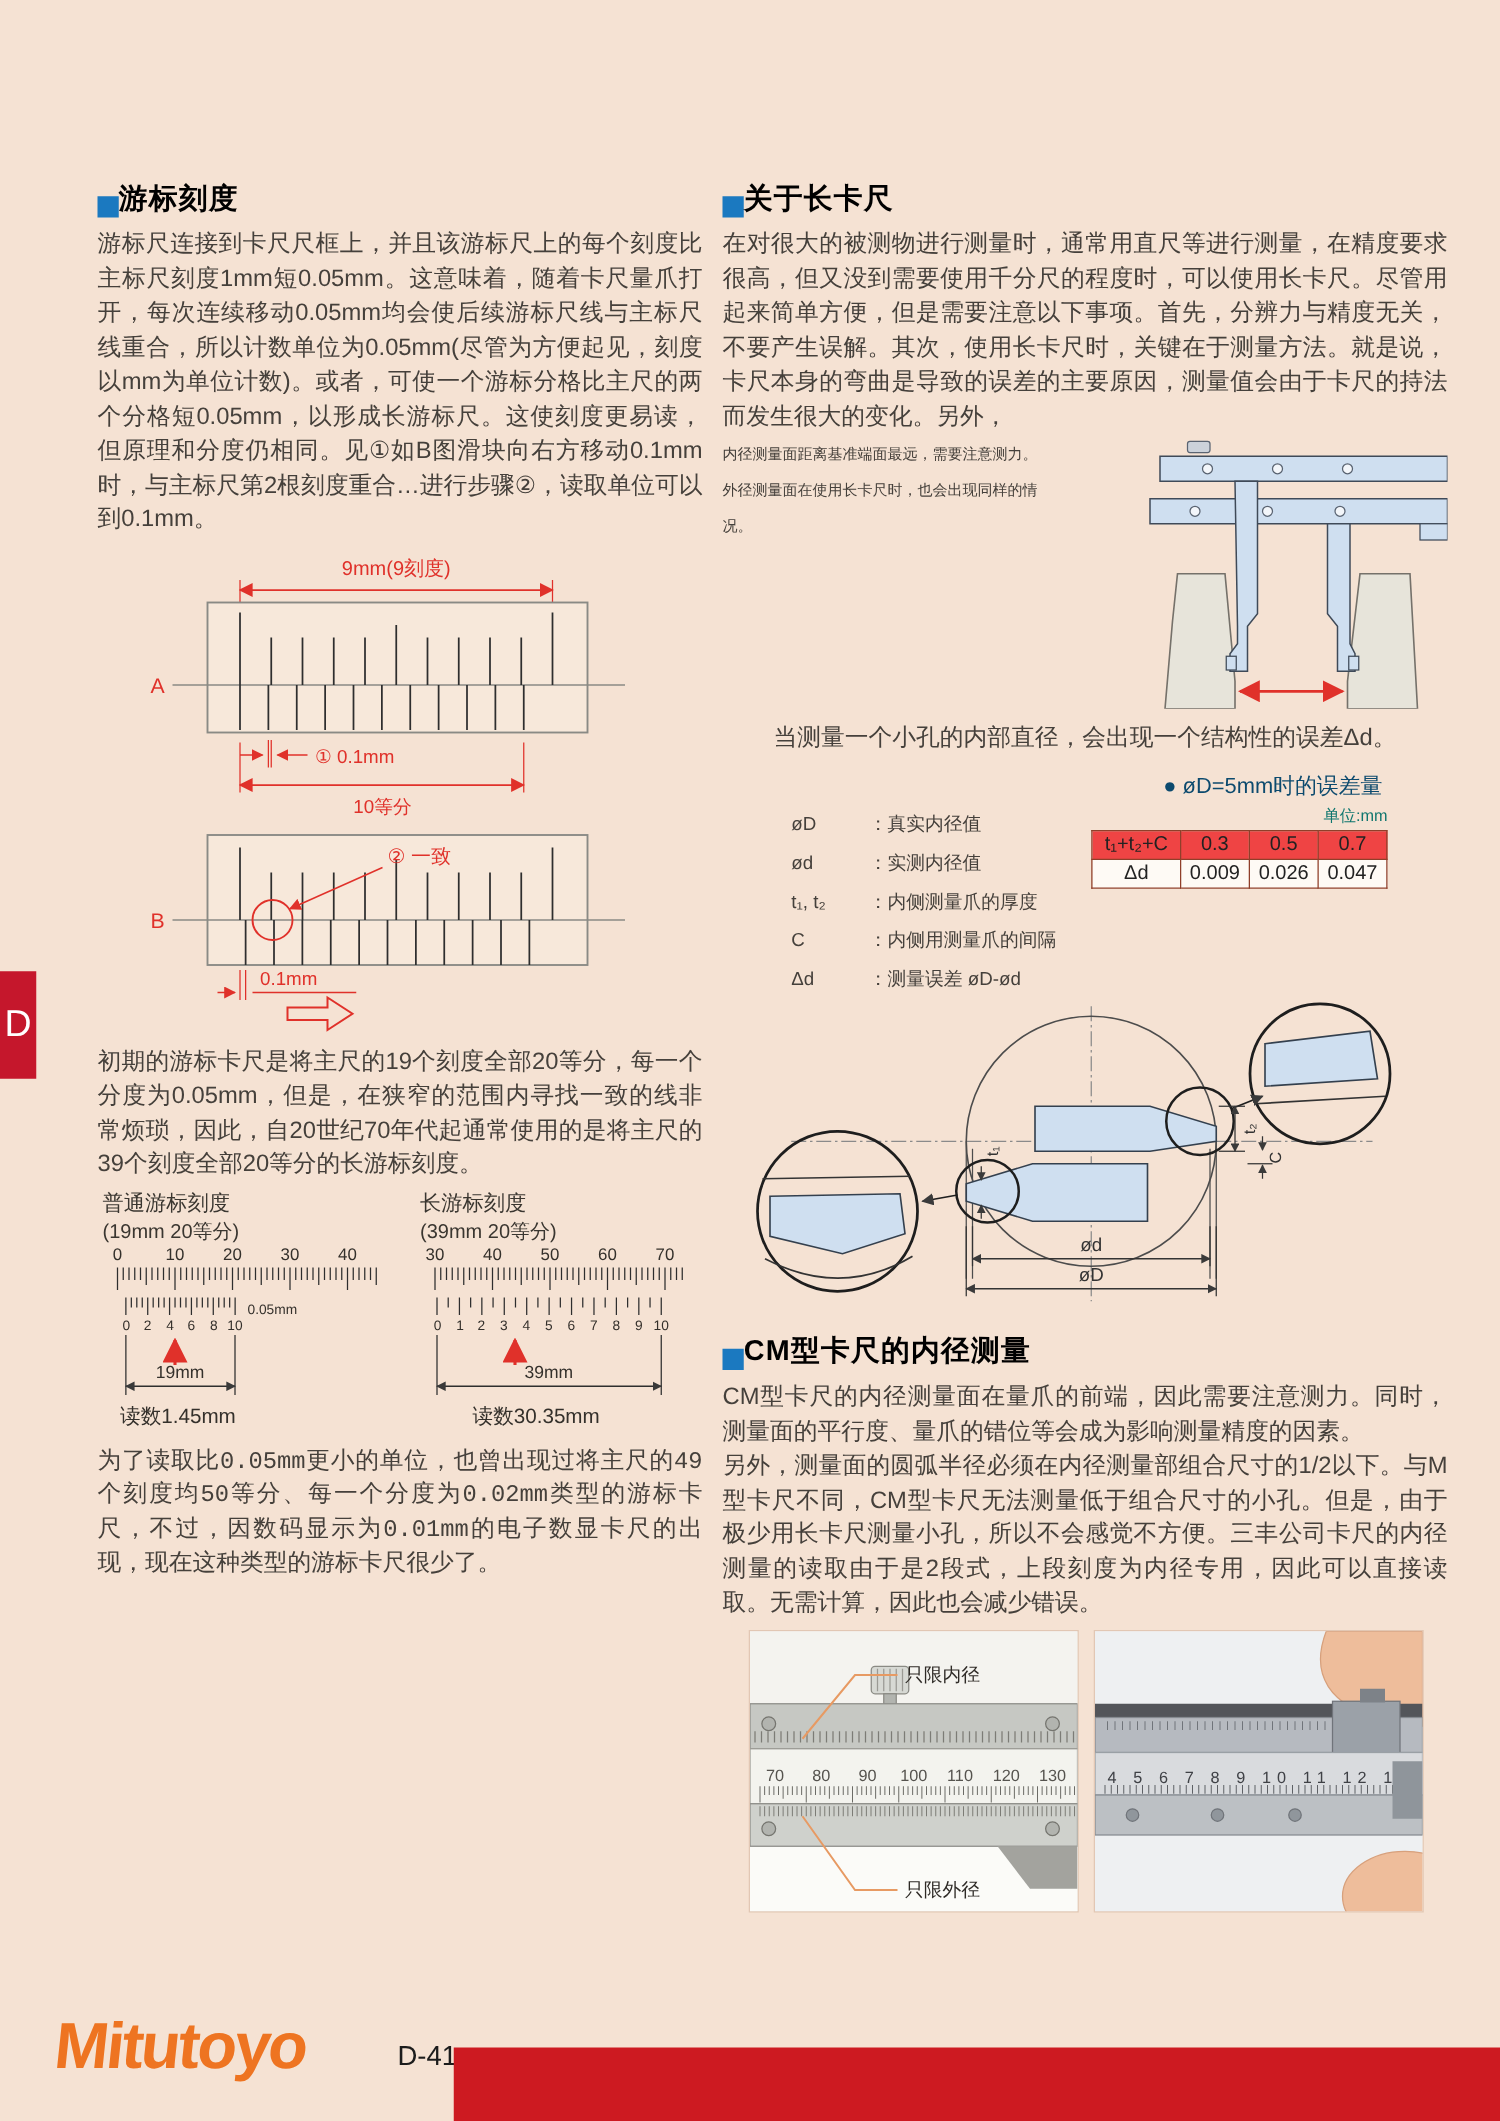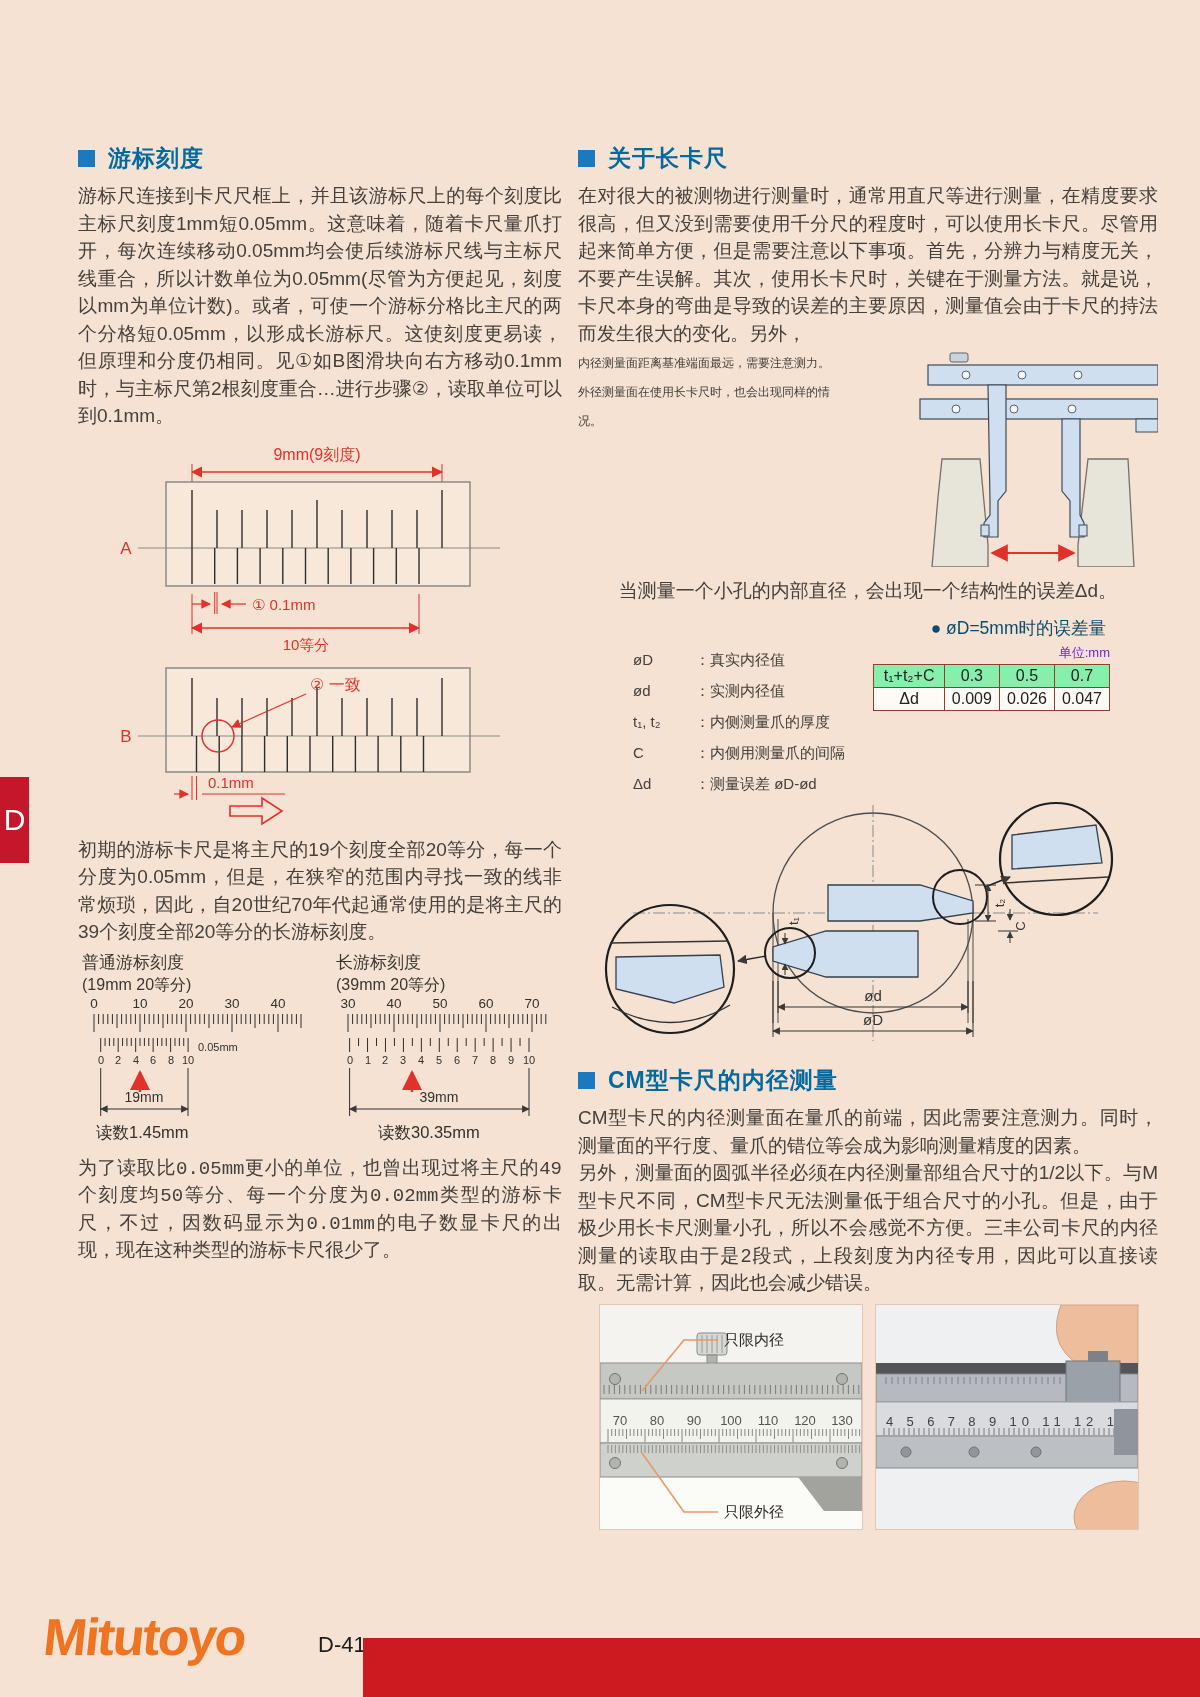--- a/index.html
+++ b/index.html
@@ -1,37 +1,37 @@
 <!DOCTYPE html>
 <html><head>
 <meta charset="utf-8">
 <style>
   html,body{margin:0;padding:0;}
   .page{position:relative;width:1200px;height:1697px;background:#f5e2d3;overflow:hidden;
         font-family:"Liberation Sans","DejaVu Sans",sans-serif;color:#45403b;}
   .col{position:absolute;top:143px;}
   .col-left{left:78px;width:484px;}
   .col-right{left:578px;width:580px;}
-  .sec-h{display:flex;align-items:center;gap:13px;font-size:23px;font-weight:bold;color:#0369a1;letter-spacing:1px;}
+  .sec-h{display:flex;align-items:flex-end;gap:0;font-size:23px;font-weight:bold;color:#000000;letter-spacing:1px;}
   .sq{width:17px;height:17px;background:#1b79c0;flex:0 0 auto;}
   p.body{font-size:19px;line-height:27.5px;text-align:justify;margin:8px 0 0 0;}
   .fig{display:block;}
   .s2-row{display:flex;margin-top:2px;}
   .s2-side{width:252px;font-size:12px;line-height:29px;text-align:justify;}
   .mt22{margin-top:22px;}
   .intro{font-size:19px;line-height:27px;margin:10px 0 0 0;text-align:center;}
   .err-bullet{font-size:17.5px;color:#0c4a6e;text-align:right;padding-right:52px;margin-top:12px;}
   .defs-row{display:flex;margin-top:4px;}
   .defs{width:310px;font-size:15px;line-height:31px;padding-left:55px;box-sizing:border-box;}
   .def-sym{display:inline-block;width:62px;}
   .tbl-wrap{margin-left:auto;margin-right:48px;}
-  .unit{font-size:13px;text-align:right;color:#6d28d9;margin-bottom:2px;}
+  .unit{font-size:13px;text-align:right;color:#0f766e;margin-bottom:2px;}
   table.err{border-collapse:collapse;font-size:16px;color:#222;}
   table.err th,table.err td{border:1.8px solid #8f3f2a;padding:2px 7px;text-align:center;font-weight:normal;}
-  table.err th{background:#86efac;}
+  table.err th{background:#ef4444;}
   table.err td{background:#fefaf5;}
   table.err th:first-child{width:70px;}
   .photos{display:flex;gap:14px;margin-top:8px;padding-left:22px;}
   .photo{width:262px;height:224px;background:#f2f1ed;box-shadow:0 0 0 1px #e2c7b4;}
   .d-tab{position:absolute;left:0;top:777px;width:29px;height:86px;background:#c5172c;color:#fff;
          font-size:30px;display:flex;align-items:center;justify-content:center;}
   .brand{position:absolute;left:44px;top:1607px;font-size:52px;font-weight:bold;color:#ee7421;
          transform:skewX(-6deg);letter-spacing:-2px;}
   .pageno{position:absolute;left:318px;top:1632px;font-size:22px;color:#1c1c1c;}
   .redbar{position:absolute;left:363px;top:1638px;width:837px;height:59px;background:#cd1a21;}

